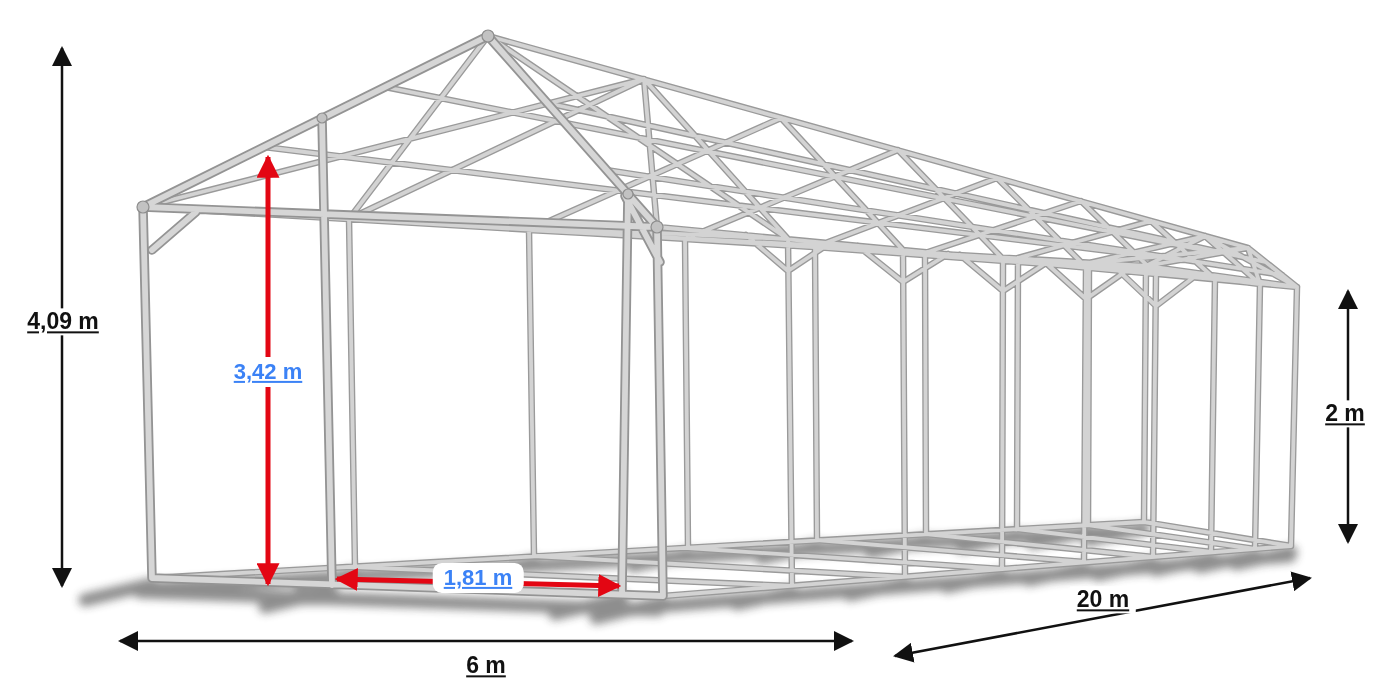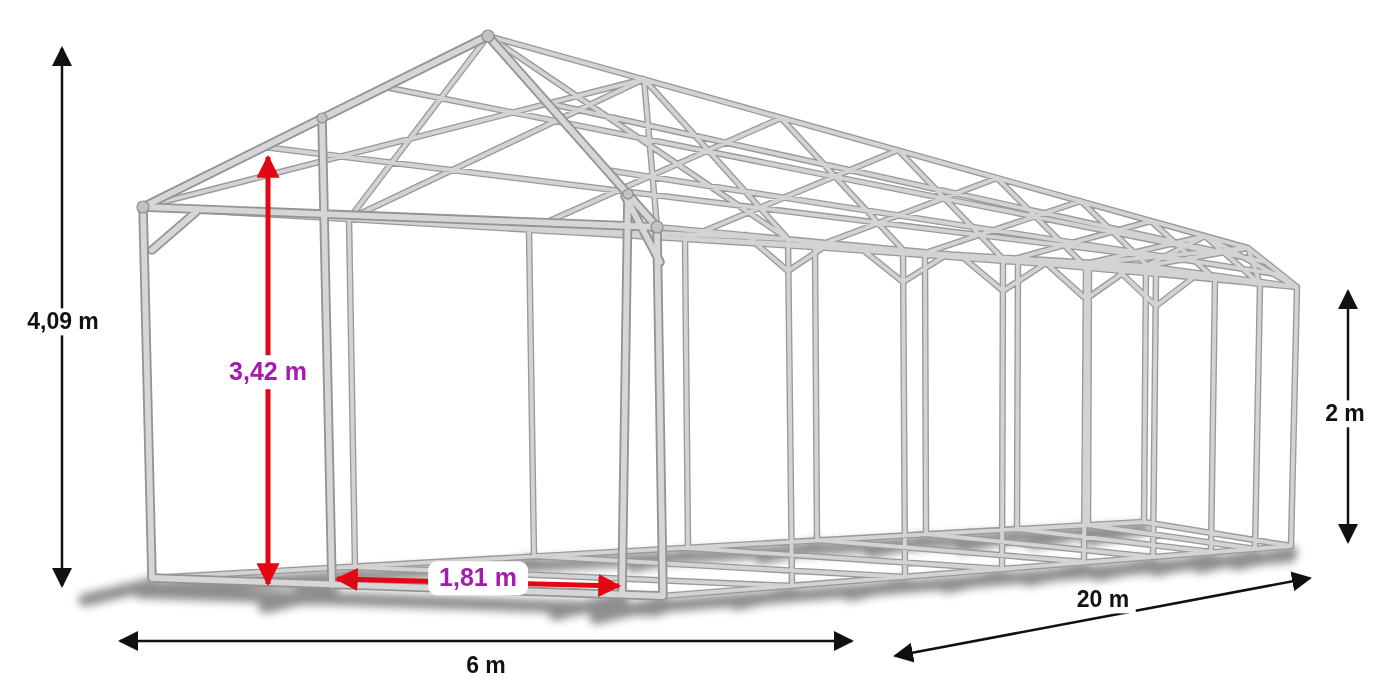--- a/index.html
+++ b/index.html
@@ -12,23 +12,24 @@
   }
   .stage svg{position:absolute;left:0;top:0;}
   .dim-label{
     position:absolute;
     transform:translate(-50%,-50%);
     font-weight:700;
     background:#ffffff;
     white-space:nowrap;
     text-align:right;
     line-height:1.1;
+    text-decoration:underline;
   }
   .dim-black{color:#111111;font-size:23px;padding:1px 7px;}
-  .dim-red{color:#a21caf;font-size:25px;padding:3px 11px;border-radius:9px;}
+  .dim-red{color:#3b82f6;font-size:22px;padding:3px 11px;border-radius:9px;}
 </style>
 </head>
 <body>
 
 <div class="stage">
 
   <svg width="1400" height="700" viewBox="0 0 1400 700">
     <defs>
       <filter id="soft" x="-30%" y="-30%" width="160%" height="160%">
         <feGaussianBlur stdDeviation="4.5"></feGaussianBlur>

